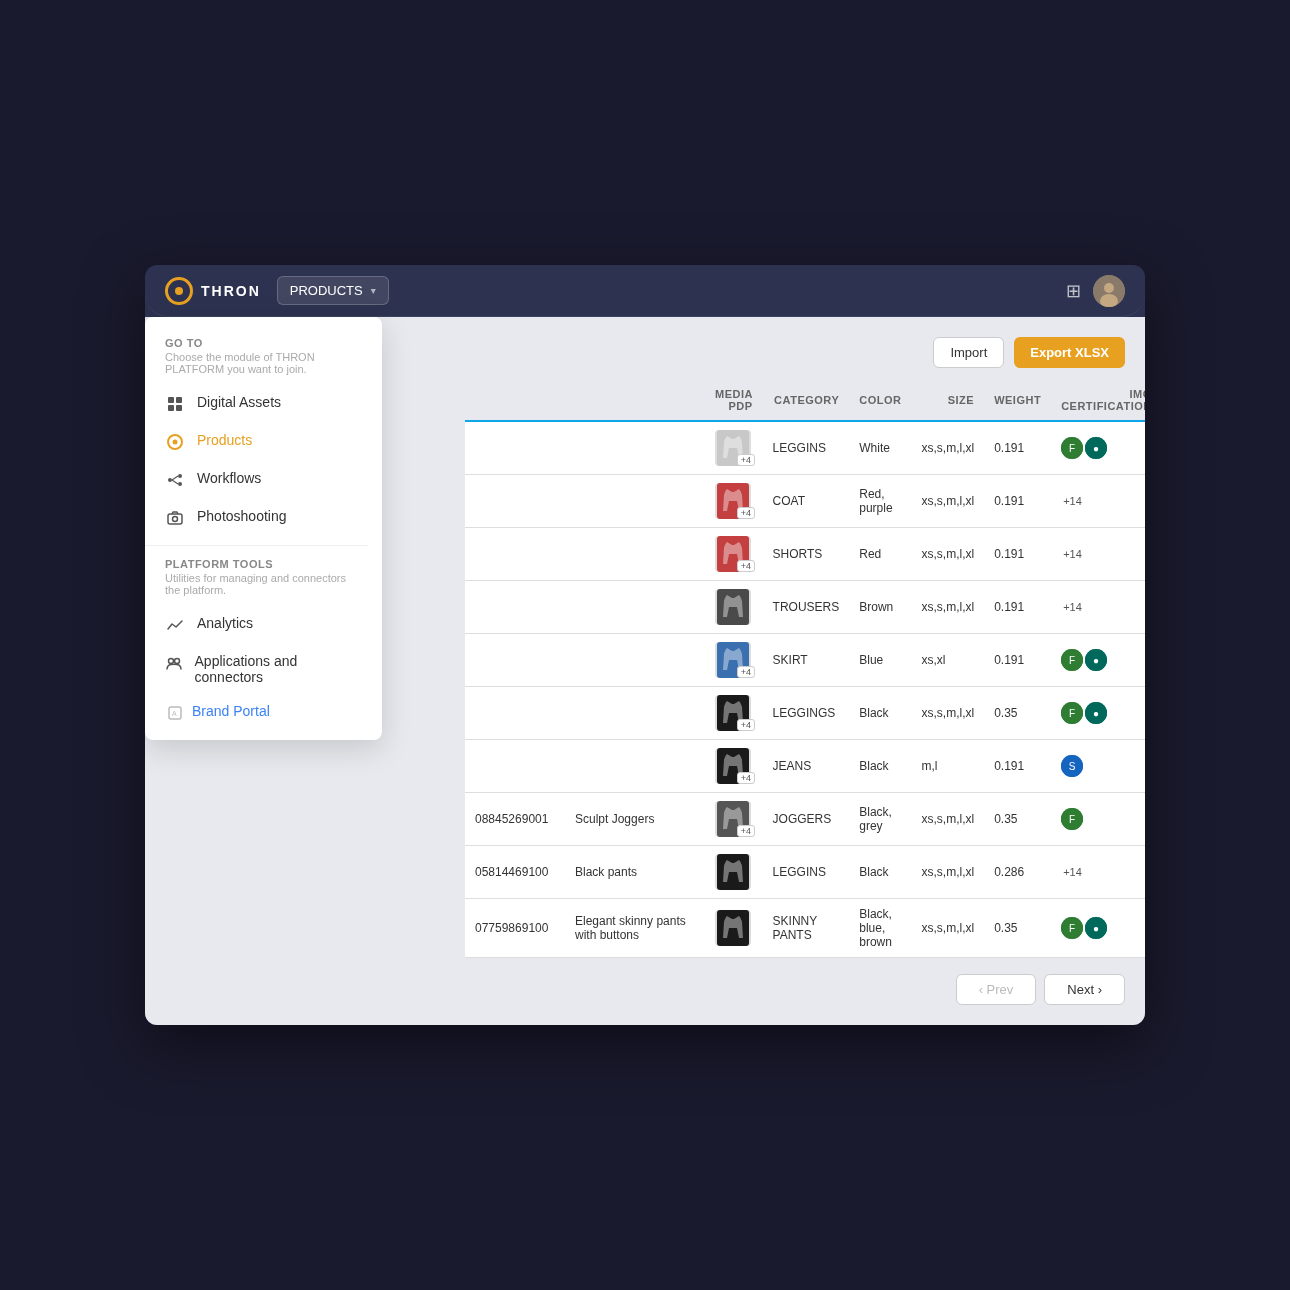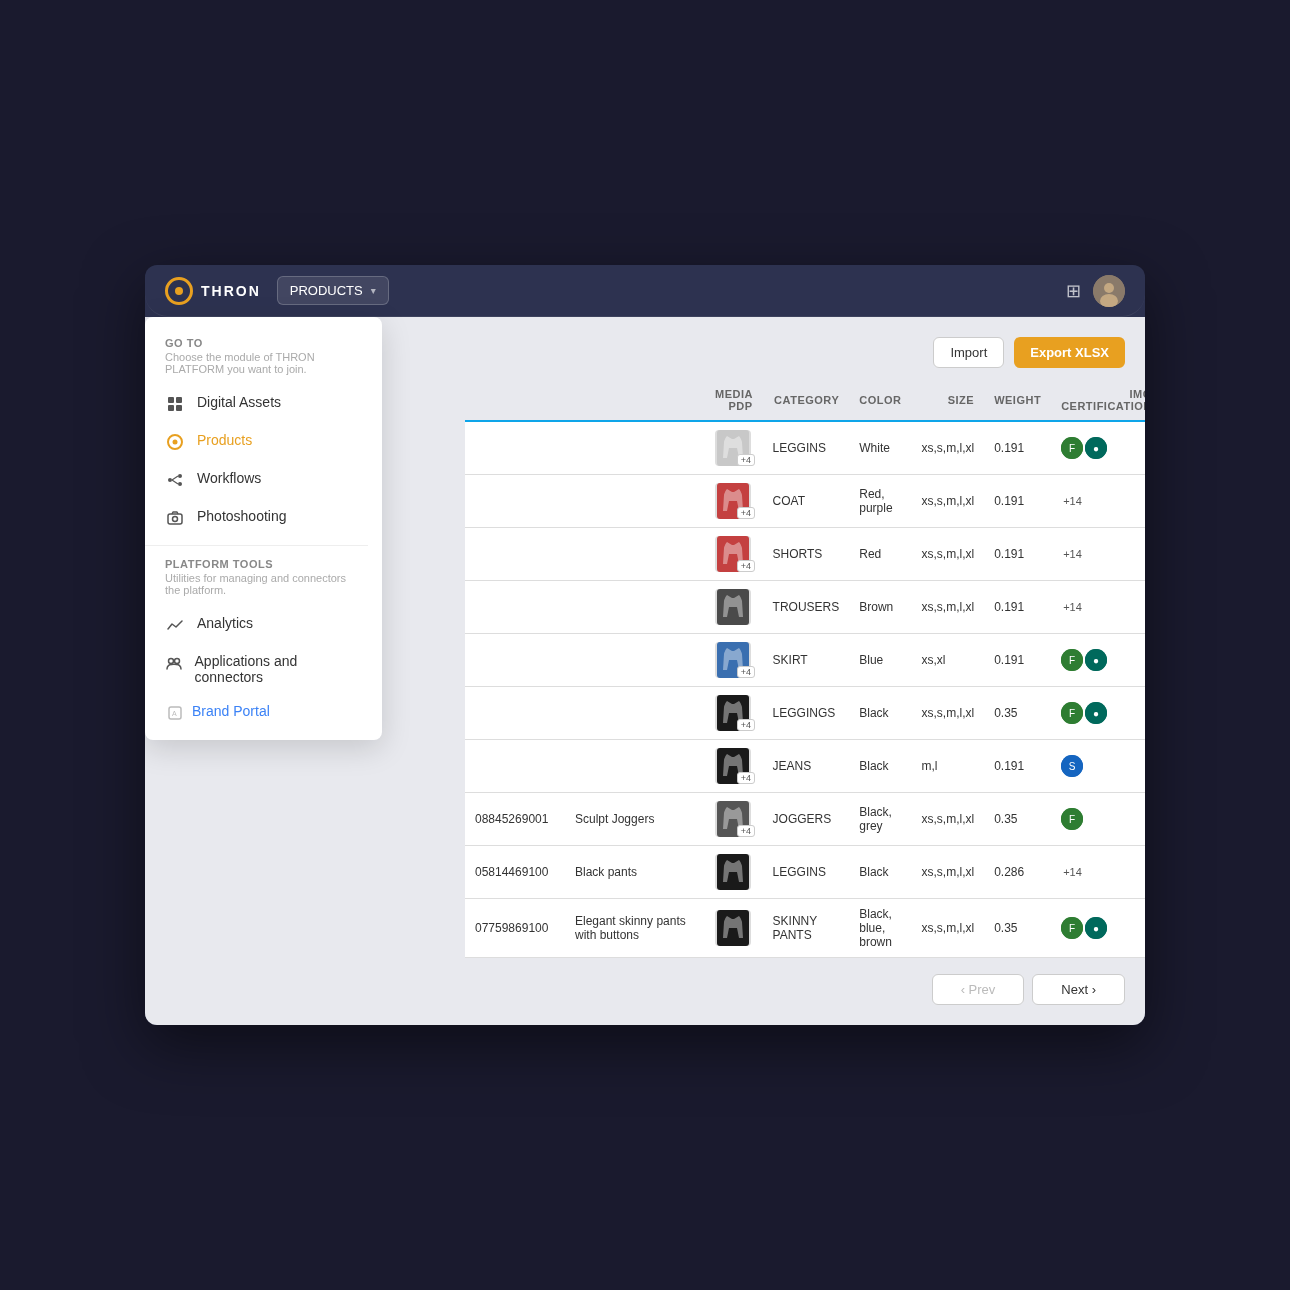--- a/index.html
+++ b/index.html
@@ -254,21 +254,21 @@
       display: flex;
       justify-content: flex-end;
       align-items: center;
       gap: 8px;
       margin-top: 16px;
     }
     .page-btn {
       background: #fff;
       border: 1px solid #ccc;
       border-radius: 6px;
-      padding: 7px 28px;
+      padding: 7px 22px;
       font-size: 13px;
       color: #555;
       cursor: pointer;
     }
     .page-btn.disabled { color: #bbb; cursor: default; }
     .page-btn.active { color: #333; }
     
     .col-sku { min-width: 100px; font-size: 12px; color: #555; }
     .col-name { min-width: 140px; font-size: 12px; color: #333; font-weight: 500; }
   </style>

